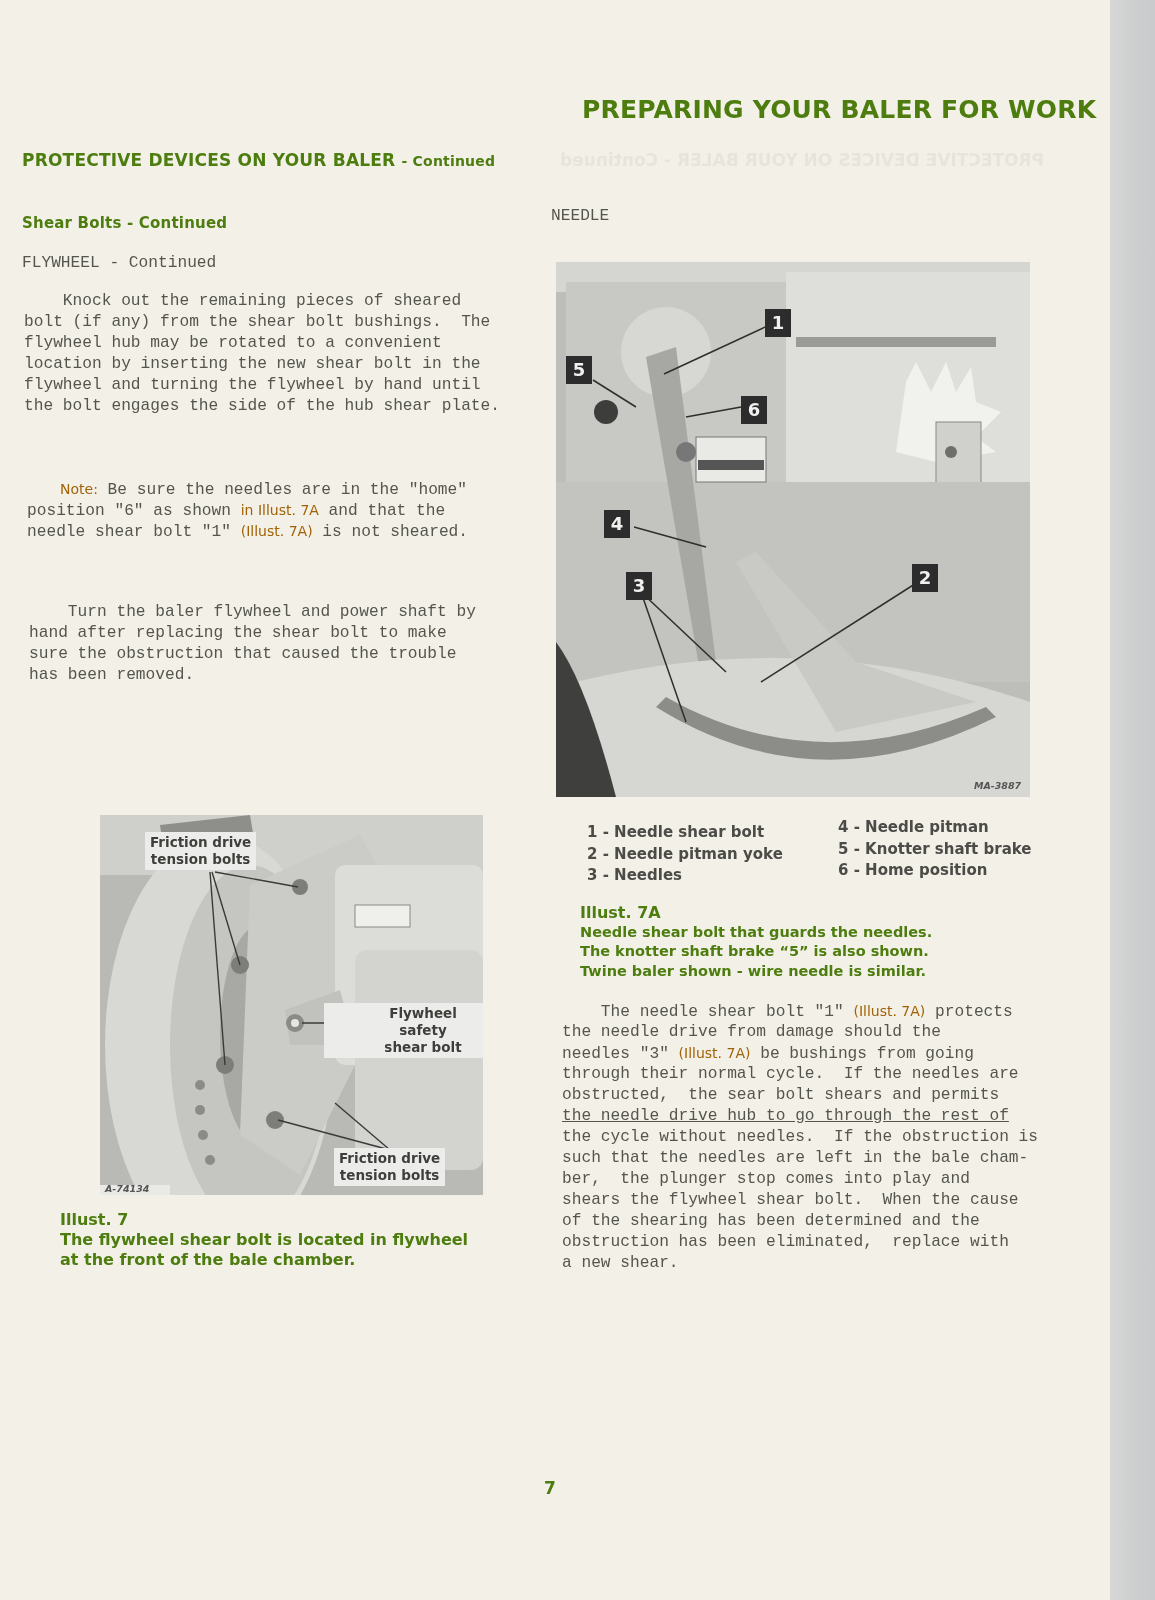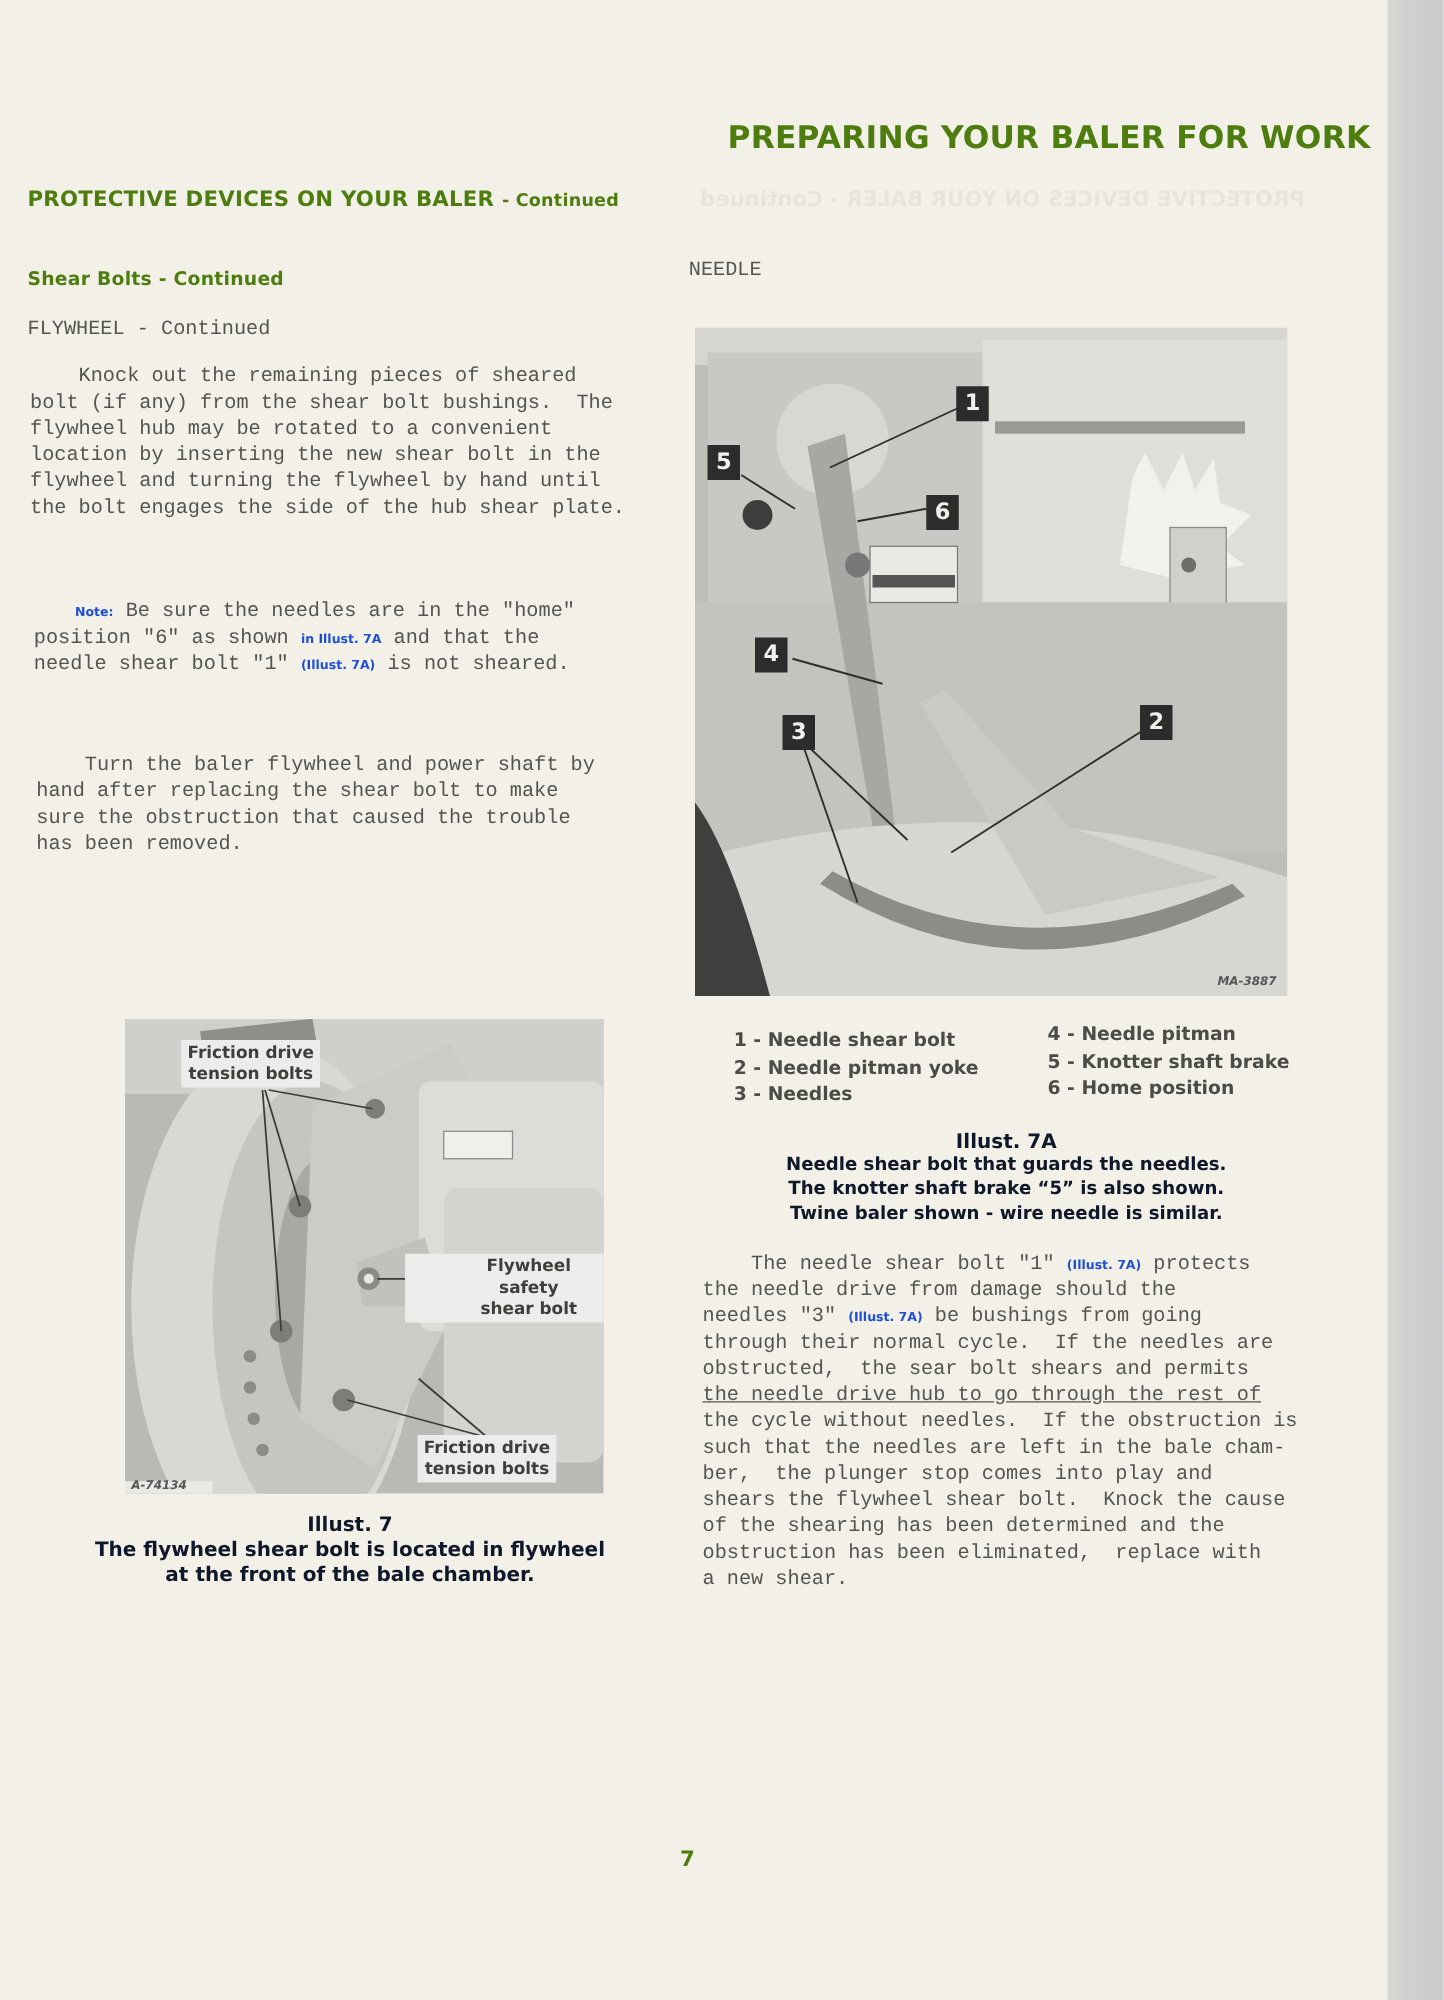--- a/index.html
+++ b/index.html
@@ -18,28 +18,28 @@
     background:linear-gradient(90deg,#d8d8d6 0,#cfd0d0 40%,#c9cbcc 100%);
   }
   .sans-head {
     position:absolute; font-family:"DejaVu Sans", sans-serif; font-weight:bold;
     color:#4d7c0f; letter-spacing:0.2px; white-space:nowrap;
   }
   .typewriter {
     position:absolute; font-family:"Liberation Mono", "DejaVu Sans Mono", monospace;
     color:#55554f; font-size:16.2px; line-height:20.8px; white-space:pre;
   }
-  .typewriter b { font-family:"DejaVu Sans", sans-serif; font-weight:bold; font-size:10px; color:#1d4ed8; }
+  .typewriter b { font-family:"DejaVu Sans", sans-serif; font-weight:normal; font-size:14px; color:#a16207; }
   .photo {
     position:absolute; overflow:hidden;
   }
   .photo svg { display:block; }
   .caption {
     position:absolute; font-family:"DejaVu Sans", sans-serif; font-weight:bold;
-    color:#0f172a; text-align:center; white-space:nowrap;
+    color:#4d7c0f; white-space:nowrap;
   }
   .legend {
     position:absolute; font-family:"DejaVu Sans", sans-serif; font-weight:bold;
     color:#4b4b47; font-size:15px; line-height:21.5px; white-space:nowrap;
   }
   .label-box {
     position:absolute; font-family:"DejaVu Sans", sans-serif; font-weight:bold;
     font-size:13.5px; line-height:17px; color:#3e3e3b; background:#ececea;
     text-align:center; padding:2px 5px;
   }
@@ -214,19 +214,19 @@
 <div>
   <div class="typewriter" style="left:562px;top:1001px;"><span>    The needle shear bolt "1" </span><b>(Illust. 7A)</b><span> protects</span></div>
   <div class="typewriter" style="left:562px;top:1022px;">the needle drive from damage should the</div>
   <div class="typewriter" style="left:562px;top:1043px;"><span>needles "3" </span><b>(Illust. 7A)</b><span> be bushings from going</span></div>
   <div class="typewriter" style="left:562px;top:1064px;">through their normal cycle.  If the needles are</div>
   <div class="typewriter" style="left:562px;top:1085px;">obstructed,  the sear bolt shears and permits</div>
   <div class="typewriter" style="left:562px;top:1106px;text-decoration:underline;">the needle drive hub to go through the rest of</div>
   <div class="typewriter" style="left:562px;top:1127px;">the cycle without needles.  If the obstruction is</div>
   <div class="typewriter" style="left:562px;top:1148px;">such that the needles are left in the bale cham-</div>
   <div class="typewriter" style="left:562px;top:1169px;">ber,  the plunger stop comes into play and</div>
-  <div class="typewriter" style="left:562px;top:1190px;">shears the flywheel shear bolt.  Knock the cause</div>
+  <div class="typewriter" style="left:562px;top:1190px;">shears the flywheel shear bolt.  When the cause</div>
   <div class="typewriter" style="left:562px;top:1211px;">of the shearing has been determined and the</div>
   <div class="typewriter" style="left:562px;top:1232px;">obstruction has been eliminated,  replace with</div>
   <div class="typewriter" style="left:562px;top:1253px;">a new shear.</div>
 </div>
 
 <div class="sans-head" style="left:544px;top:1478px;font-size:17px;">7</div>
 
 </body></html>

